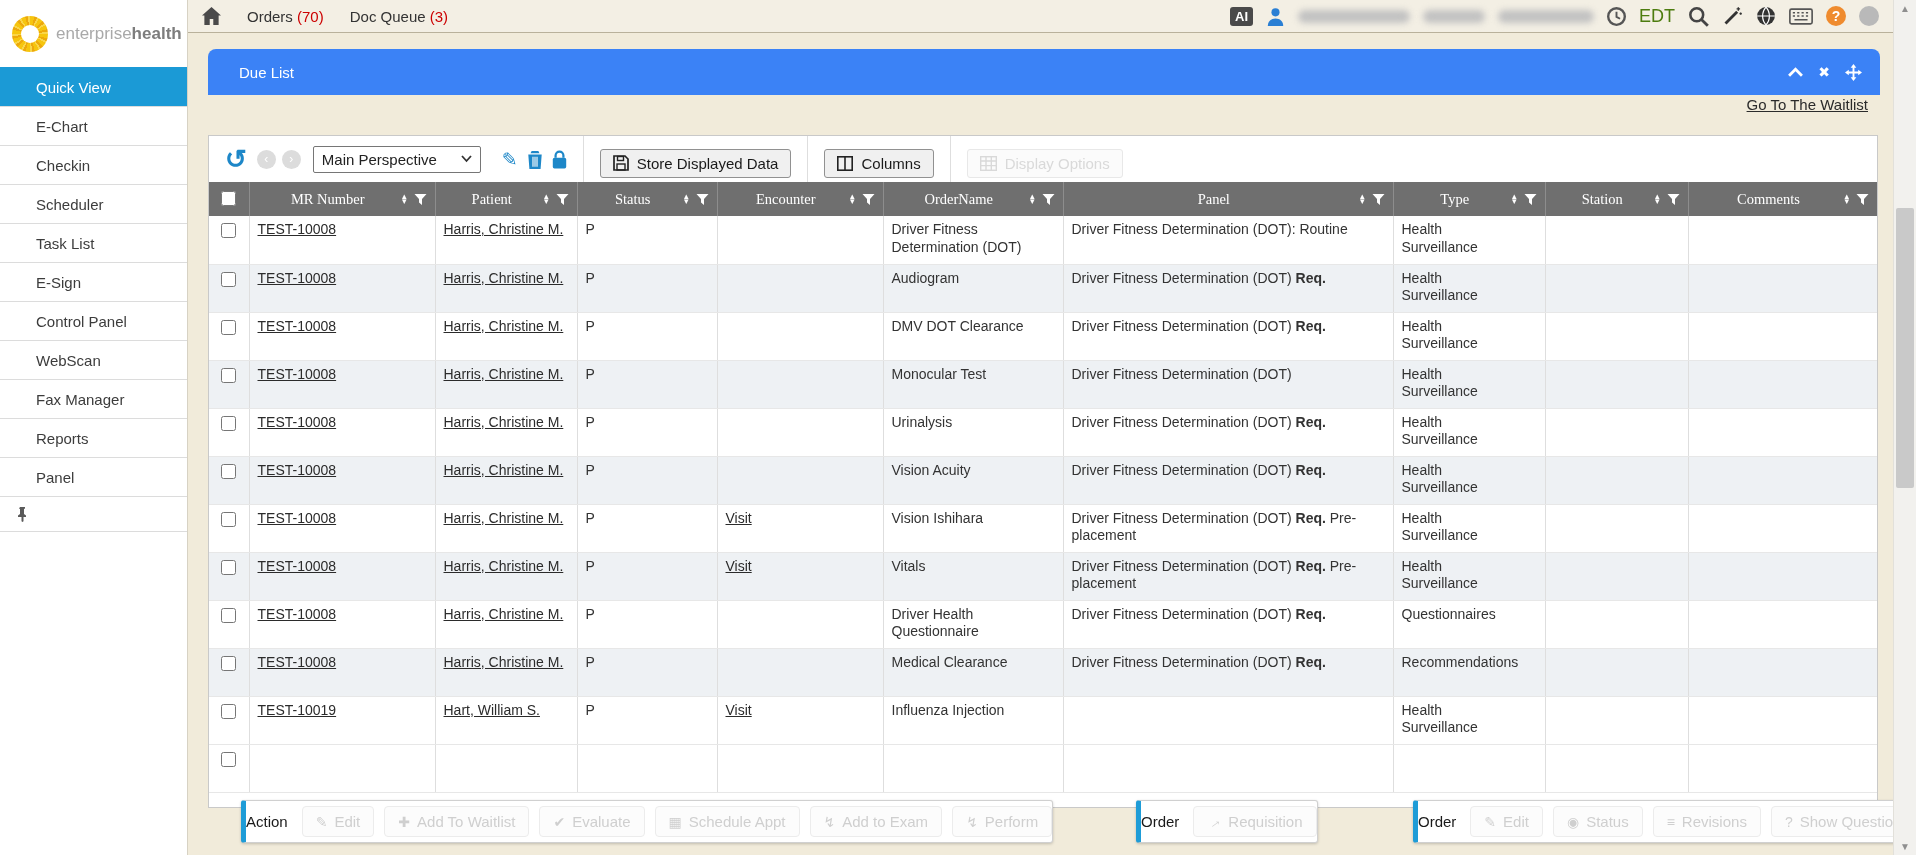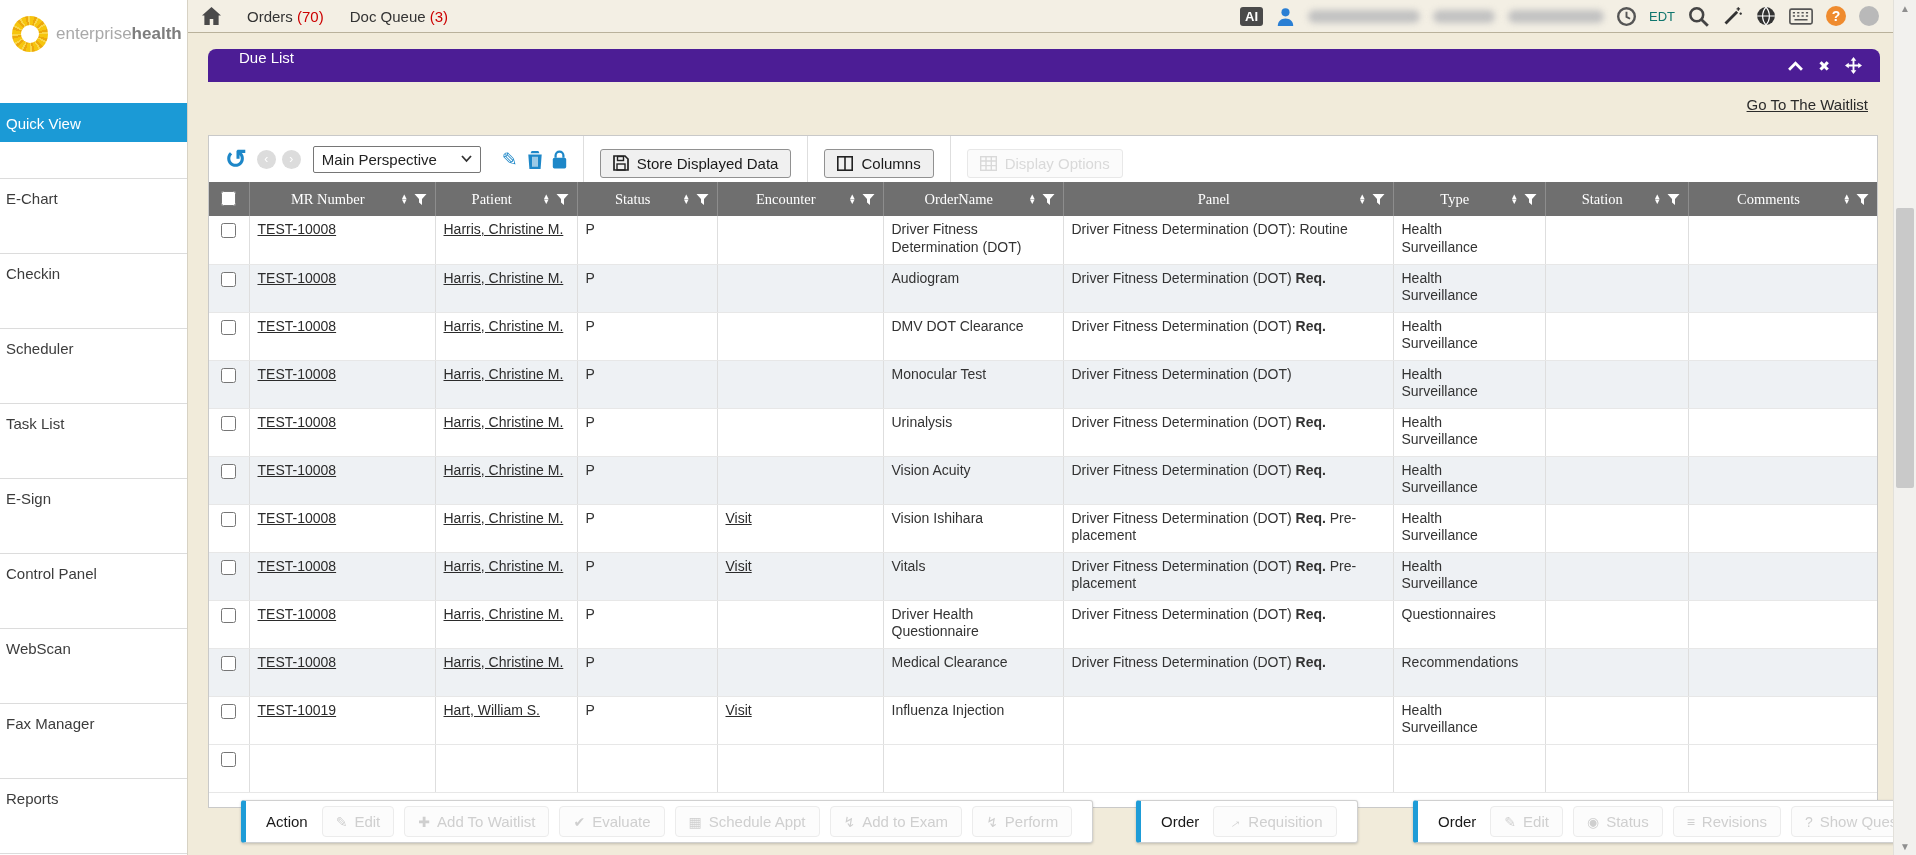--- a/index.html
+++ b/index.html
@@ -7,46 +7,46 @@
 
   
   #sidebar { position:absolute; left:0; top:0; width:188px; height:855px; background:#ffffff; border-right:1px solid #d7d2c4; }
   #logo { height:67px; display:flex; align-items:center; padding-left:12px; }
   .sun { width:36px; height:36px; border-radius:50%;
          background:repeating-conic-gradient(#f6c50e 0 14deg, #eda90b 14deg 23deg, #f9d64a 23deg 30deg);
          position:relative; margin-right:8px; }
   .sun::after { content:""; position:absolute; left:9px; top:9px; width:18px; height:18px; border-radius:50%; background:#fff; }
   .logo-w1 { color:#a9a9a9; font-size:17px; }
   .logo-w2 { color:#7d7d7d; font-size:17px; font-weight:bold;text-align:center; }
-  .side-item { height:39px; display:flex; align-items:center; padding-left:6px; font-size:15px; color:#3c3c3c; border-top:1px solid #dcdcdc; cursor:pointer; background:#fff;margin-top:36px; }
+  .side-item { height:39px; display:flex; align-items:center; padding-left:36px; font-size:15px; color:#3c3c3c; border-top:1px solid #dcdcdc; cursor:pointer; background:#fff; }
   .side-item.active { background:#1b9ad6; color:#ffffff; border-top-color:#1b9ad6; }
   #pin-row { height:36px; display:flex; align-items:center; padding-left:16px; border-top:1px solid #dcdcdc; border-bottom:1px solid #dcdcdc; }
 
   
   #topbar { position:absolute; left:188px; top:0; width:1705px; height:33px; background:#f3efe4; border-bottom:1px solid #b9b19b; display:flex; align-items:center; padding:0 14px; }
   .tb-nav { display:flex; gap:26px; margin-left:26px; font-size:15px; color:#333; }
   .tb-item { cursor:pointer; }
   .red { color:#cc0000; }
   .tb-right { margin-left:auto; display:flex; align-items:center; gap:13px; }
   .ai-badge { background:#4a4a4a; color:#fff; font-weight:bold; font-size:13px; padding:2px 5px; border-radius:3px; }
   .blurblock { height:13px; border-radius:7px; background:#c2c2c2; filter:blur(3px); }
-  .tz { font-size:13px; color:#0f766e; }
+  .tz { font-size:18px; color:#4d7c0f; }
   .help-circle { width:20px; height:20px; border-radius:50%; background:#ef8b2e; color:#fff; font-weight:bold; font-size:14px; display:flex; align-items:center; justify-content:center; }
   .avatar-circle { width:20px; height:20px; border-radius:50%; background:#b9b9b9; }
 
   
   #vscroll { position:absolute; right:0; top:0; width:23px; height:855px; background:#f2f1ee; border-left:1px solid #e2e0da; }
   #vscroll .arr { width:100%; height:17px; color:#8f8f8f; font-size:10px; display:flex; align-items:center; justify-content:center; }
   #vscroll .arr.bottom { position:absolute; bottom:0; }
   #vthumb { position:absolute; top:208px; left:2px; width:18px; height:280px; background:#c9c9c9; border-radius:2px; }
 
   
   #main { position:absolute; left:188px; top:33px; width:1705px; height:822px; overflow:hidden; }
 
-  #panel-header { position:absolute; left:20px; top:16px; width:1672px; height:33px; background:#4c1d95; border-radius:8px 8px 0 0; display:flex; color:#fff; }
+  #panel-header { position:absolute; left:20px; top:16px; width:1672px; height:46px; background:#3b82f6; border-radius:8px 8px 0 0; display:flex; align-items:center; color:#fff; }
   #panel-title { padding-left:31px; font-size:15px; }
   .ph-icons { margin-left:auto; display:flex; gap:15px; padding-right:18px; align-items:center; }
   .ph-icons svg, .ph-icons span { cursor:pointer; }
   .ph-x { font-size:14px; color:#fff; }
 
   #waitlist-link { position:absolute; right:25px; top:63px; font-size:15px; color:#2b2b2b; text-decoration:underline; cursor:pointer; }
 
   
   #grid { position:absolute; left:20px; top:102px; width:1670px; height:673px; background:#fff; border:1px solid #c9c9c9; overflow:hidden; }
   .g-summary { height:33px; display:flex; align-items:center; padding:0 19px; border-bottom:1px solid #cfcfcf; }
@@ -76,21 +76,21 @@
   .sort { line-height:0.55; font-size:9px; text-align:center; margin:0 7px 0 4px; cursor:pointer; }
   td { padding:5px 8px; vertical-align:top; line-height:1.25; border-left:1px solid #dedede; border-bottom:1px solid #e7e7e7; color:#333; height:48px; }
   td:first-child { border-left:none; }
   tr.alt td { background:#eef1f4; }
   .c-cb, .c-cb-h { text-align:center; }
   input[type=checkbox] { width:15px; height:15px; margin-top:2px; cursor:pointer; }
   .lnk { color:#2b2b2b; text-decoration:underline; cursor:pointer; }
   .tspan { display:inline-block; max-width:104px; }
 
   
-  .fgroup { position:absolute; top:767px; height:43px; background:#fff; border:1px solid #d0d0d0; border-left:5px solid #1e9cd7; border-radius:3px; box-shadow:0 1px 3px rgba(0,0,0,.2); display:flex; align-items:center; padding:0 20px; gap:10px; }
+  .fgroup { position:absolute; top:767px; height:43px; background:#fff; border:1px solid #d0d0d0; border-left:5px solid #1e9cd7; border-radius:3px; box-shadow:0 1px 3px rgba(0,0,0,.2); display:flex; align-items:center; padding:0 0; gap:10px; }
   .flabel { font-size:15px; color:#1a1a1a; margin-right:4px; }
   .fbtn { height:31px; display:flex; align-items:center; gap:7px; padding:0 13px; border:1px solid #ececec; border-radius:4px; background:#fcfcfc; color:#cfcfcf; font-size:15px; cursor:default; white-space:nowrap; }
   .fbtn .fic { font-size:14px; }
   .fic-send { display:inline-block; transform:rotate(-35deg); font-weight:bold; }
 </style>
 </head>
 <body>
 
 <aside id="sidebar">
   <div id="logo">

